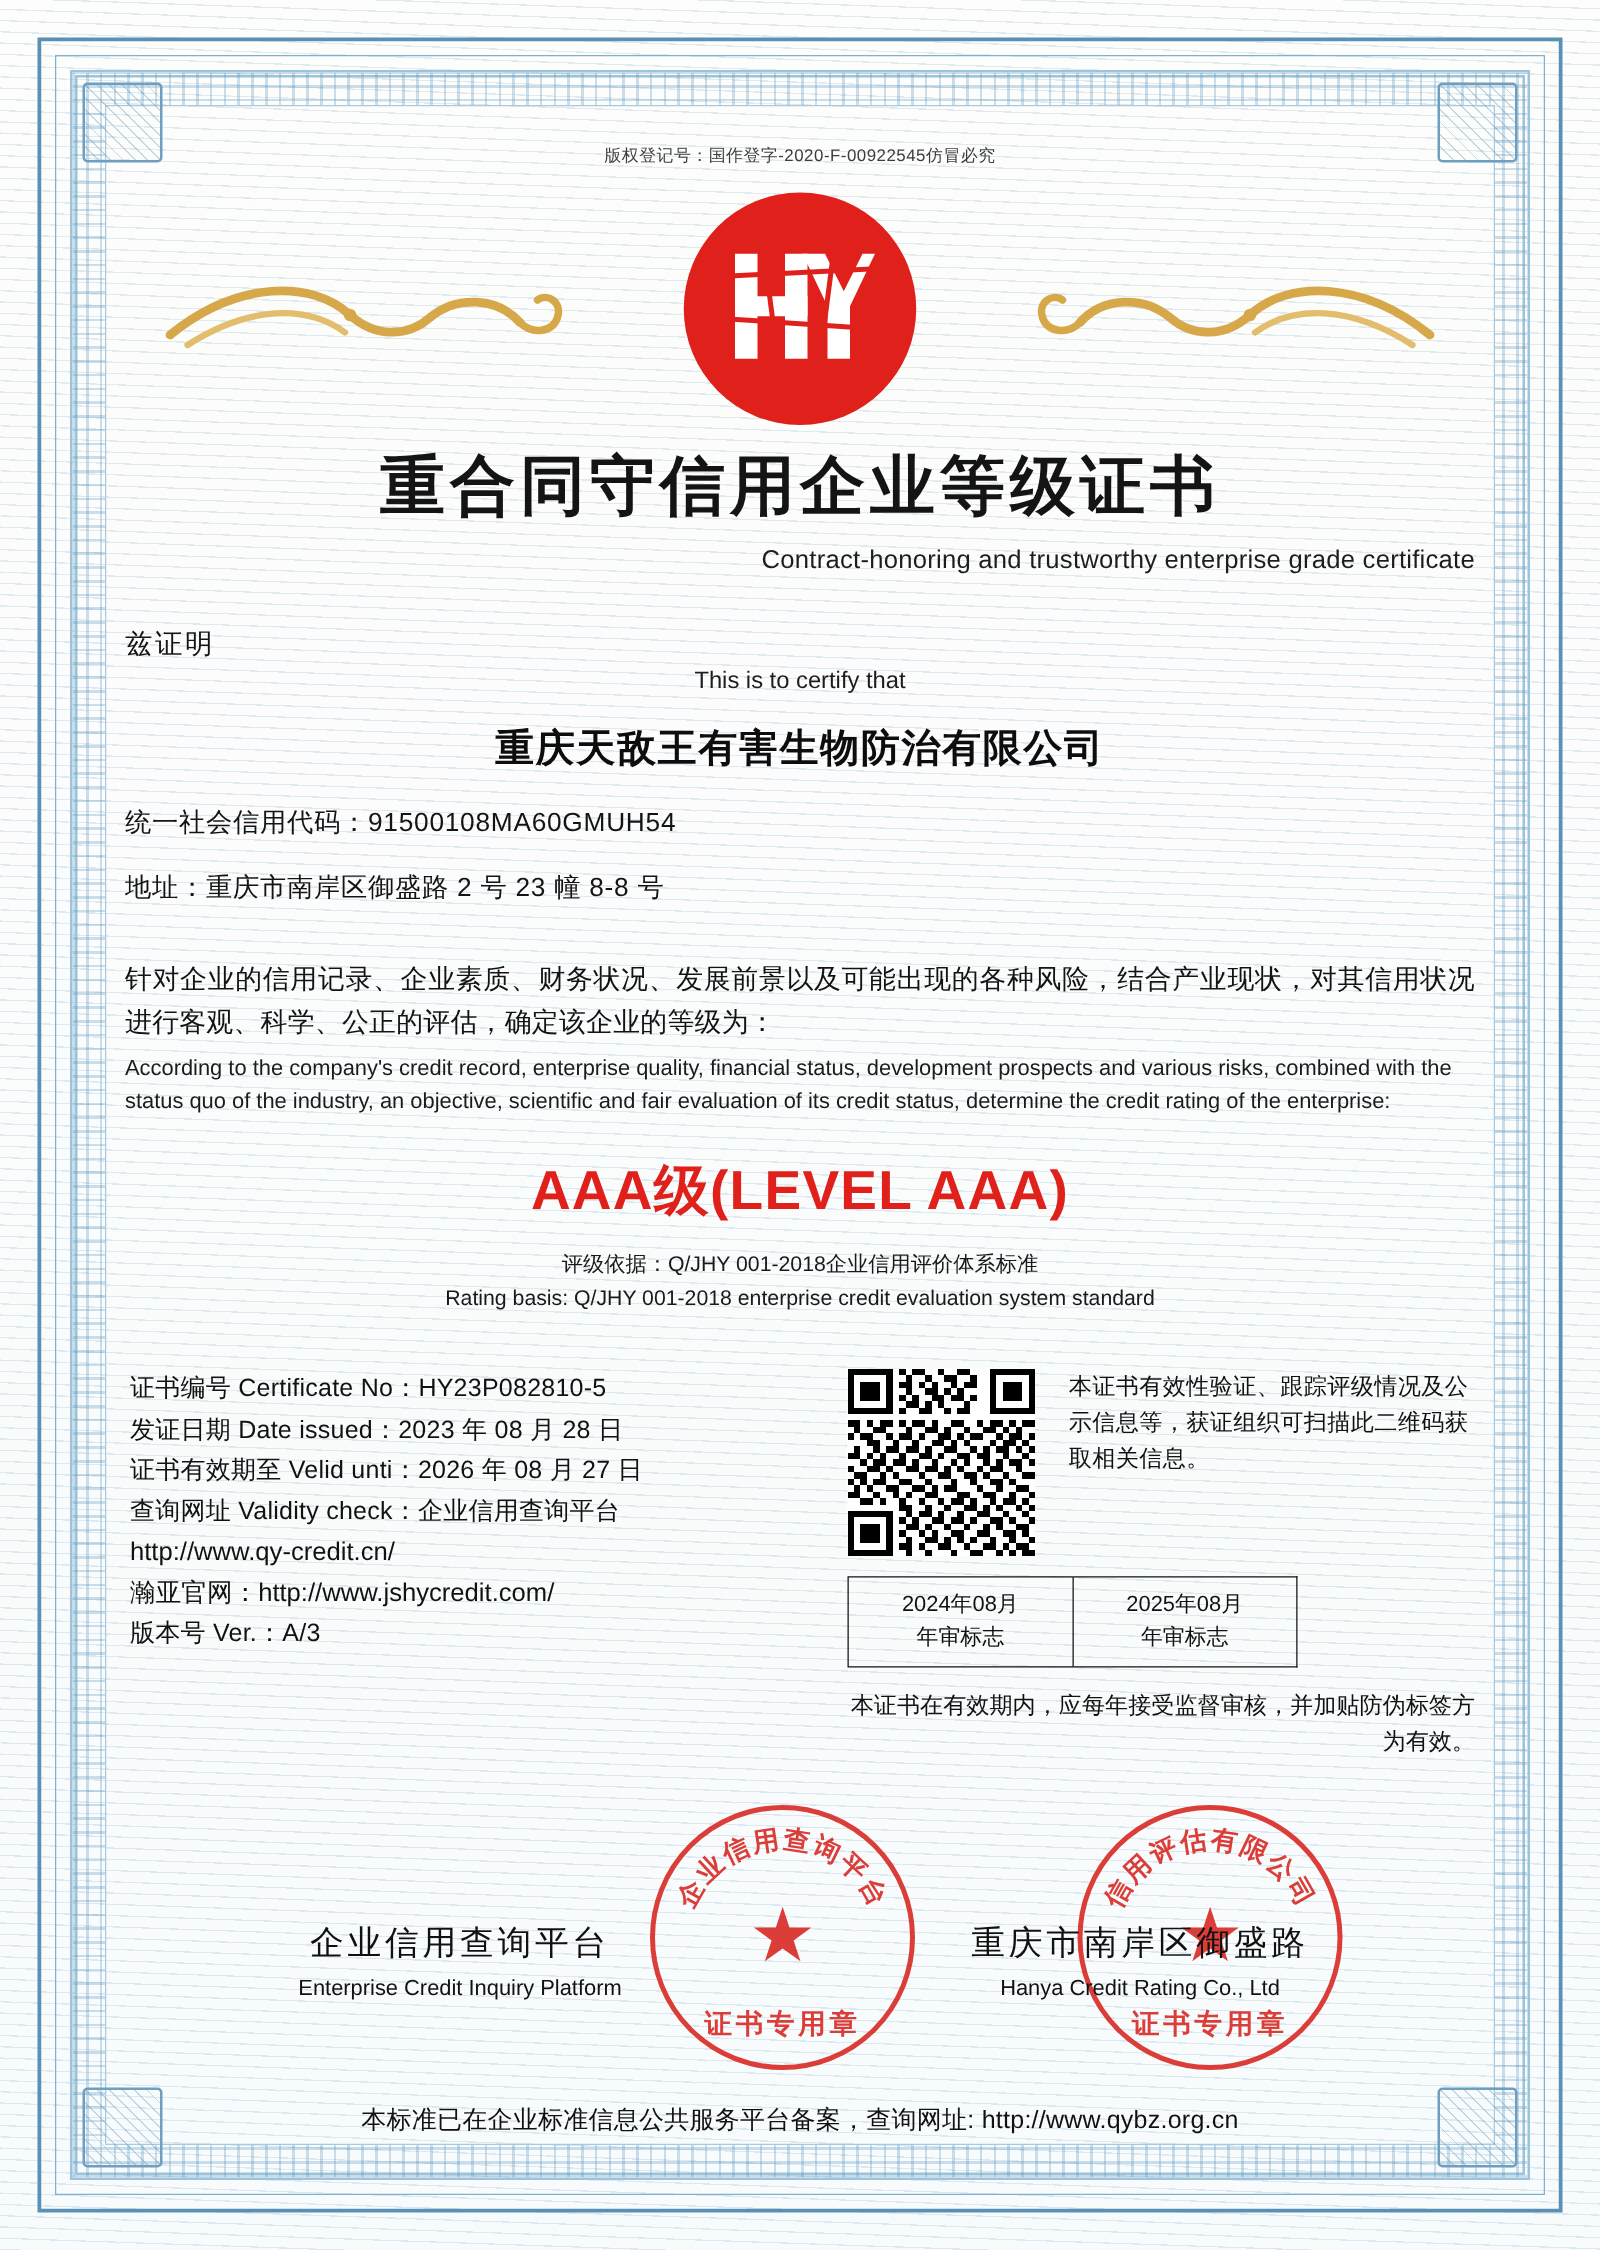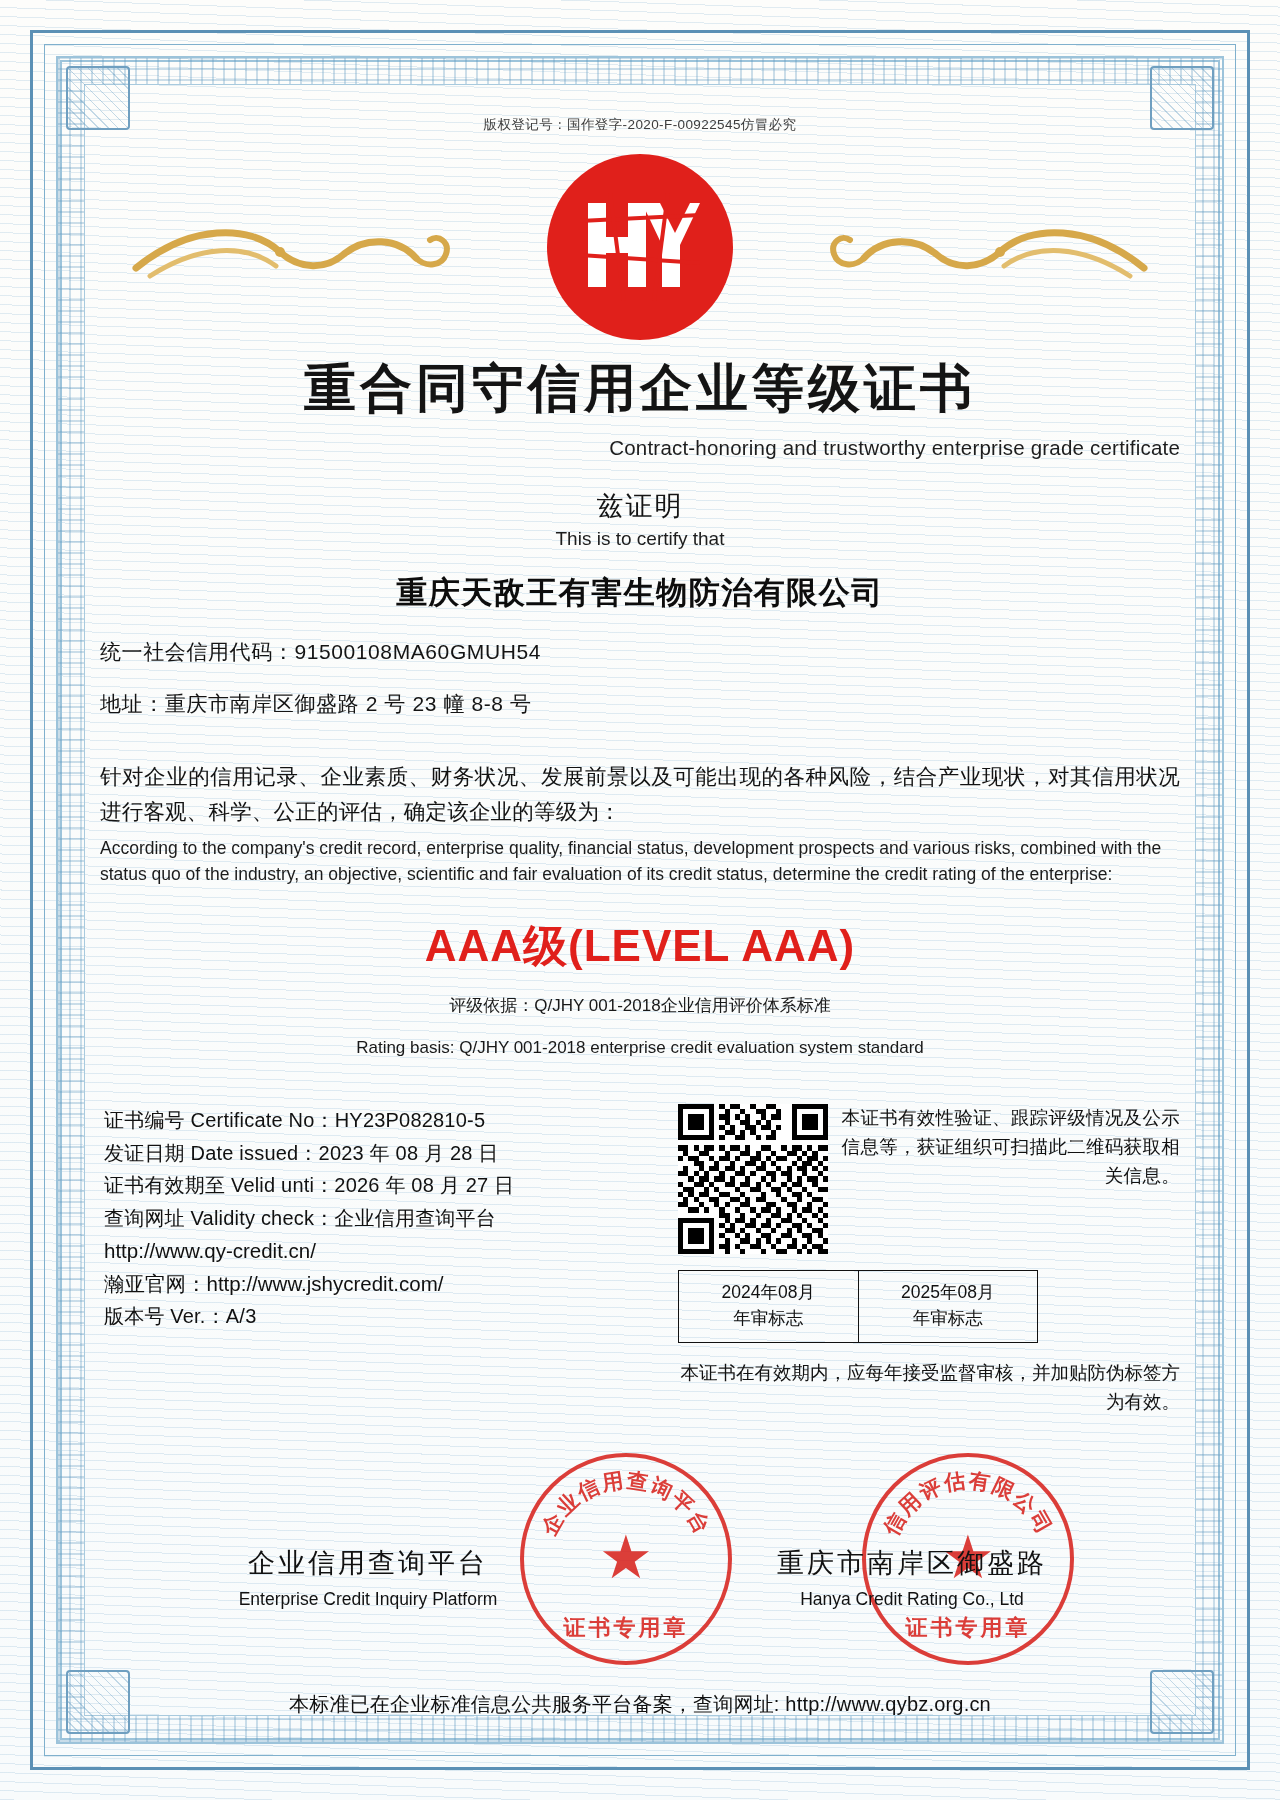--- a/index.html
+++ b/index.html
@@ -105,24 +105,24 @@
     color: #141414;
   }
   .title-en {
     text-align: right;
     font-size: 20.5px;
     color: #1d1d1d;
     margin-top: 12px;
     letter-spacing: .2px;
   }
   .certify-cn {
-    text-align: center;
-    font-size: 27px;
+    text-align: left;
+    font-size: 22px;
     color: #141414;
-    margin-top: 28px;
+    margin-top: 40px;
     letter-spacing: 2px;
   }
   .certify-en {
     text-align: center;
     font-size: 19px;
     color: #1d1d1d;
     margin-top: 4px;
   }
   .company {
     text-align: center;
@@ -166,21 +166,21 @@
   .basis-cn {
     text-align: center;
     font-size: 17px;
     color: #191919;
     margin-top: 18px;
   }
   .basis-en {
     text-align: center;
     font-size: 17px;
     color: #191919;
-    margin-top: 21px;
+    margin-top: 6px;
   }
 
   
   .details {
     display: flex;
     margin-top: 46px;
   }
   .left-col { width: 560px; padding-left: 4px; }
   .right-col { flex: 1; padding-left: 18px; }
   .d-line {
@@ -189,21 +189,21 @@
     line-height: 1.62;
     white-space: nowrap;
     letter-spacing: .2px;
   }
   .d-url {
     font-size: 20.5px;
     color: #111;
     line-height: 1.62;
   }
 
-  .qr-row { display: flex; gap: 8px; text-align: right; }
+  .qr-row { display: flex; gap: 27px; }
   .qr {
     width: 150px; height: 150px;
     flex: 0 0 150px;
     background: #fff;
   }
   .qr-note {
     font-size: 18.5px;
     line-height: 1.55;
     color: #111;
     letter-spacing: .3px;

